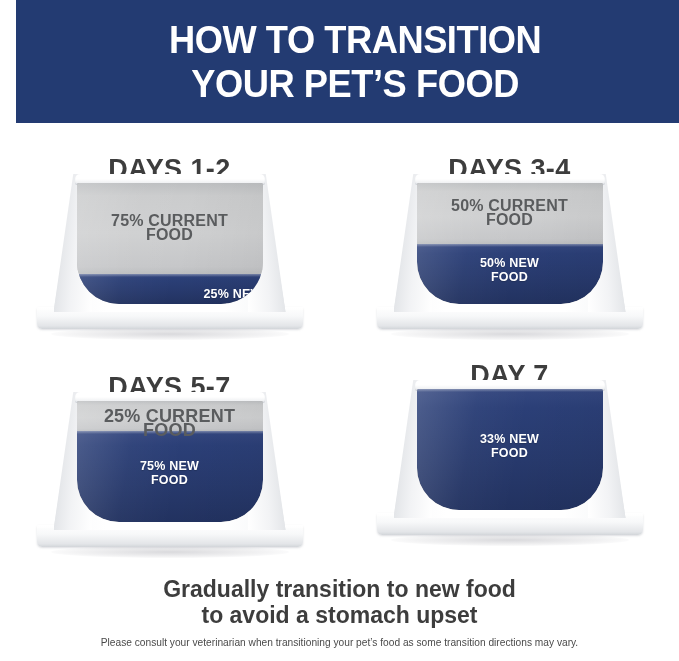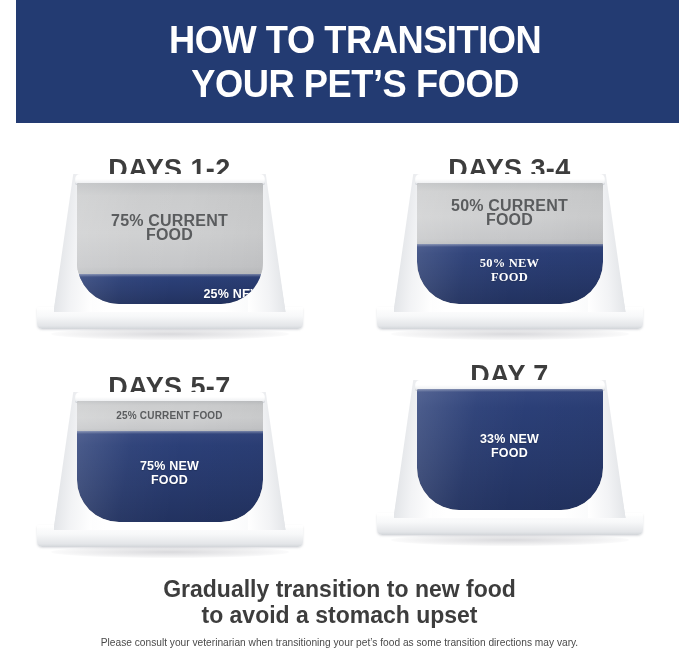--- a/index.html
+++ b/index.html
@@ -146,21 +146,21 @@
     font-weight:bold;
     letter-spacing:0.2px;
   }
   .label-new{
     color:#ffffff;
     font-size:12.5px;
     font-weight:bold;
     letter-spacing:0.2px;
     text-shadow:0 1px 1px rgba(0,0,0,0.18);
   }
-  .label-current.wide{font-size:10px;}
+  .label-current.wide{font-size:18px;}
 
   
   .tagline{
     position:absolute;left:0;top:576px;width:679px;
     text-align:center;
     color:#3d3d3d;
     font-size:23px;
     font-weight:bold;
     line-height:26px;
   }
@@ -211,21 +211,21 @@
       <div class="bowl-body"></div>
       <div class="bowl-wall-l"></div>
       <div class="bowl-wall-r"></div>
       <div class="bowl-rim"></div>
       <div class="food-well">
         <div class="food-current" style="height: 60.5px;"></div>
         <div class="food-new" style="height: 60.5px;"></div>
         <div class="well-gloss"></div>
         <div class="food-label label-current" style="top: 16.25px;">50% CURRENT
 FOOD</div>
-        <div class="food-label label-new" style="top: 72.75px; font-family: Liberation Serif, serif;">50% NEW
+        <div class="food-label label-new" style="top: 72.75px;">50% NEW
 FOOD</div>
       </div>
     </div>
   </div>
 
   <div class="cell c2">
     <div class="day-label">DAYS 5-7</div>
     <div class="bowl">
       <div class="bowl-shadow"></div>
       <div class="bowl-base"></div>

